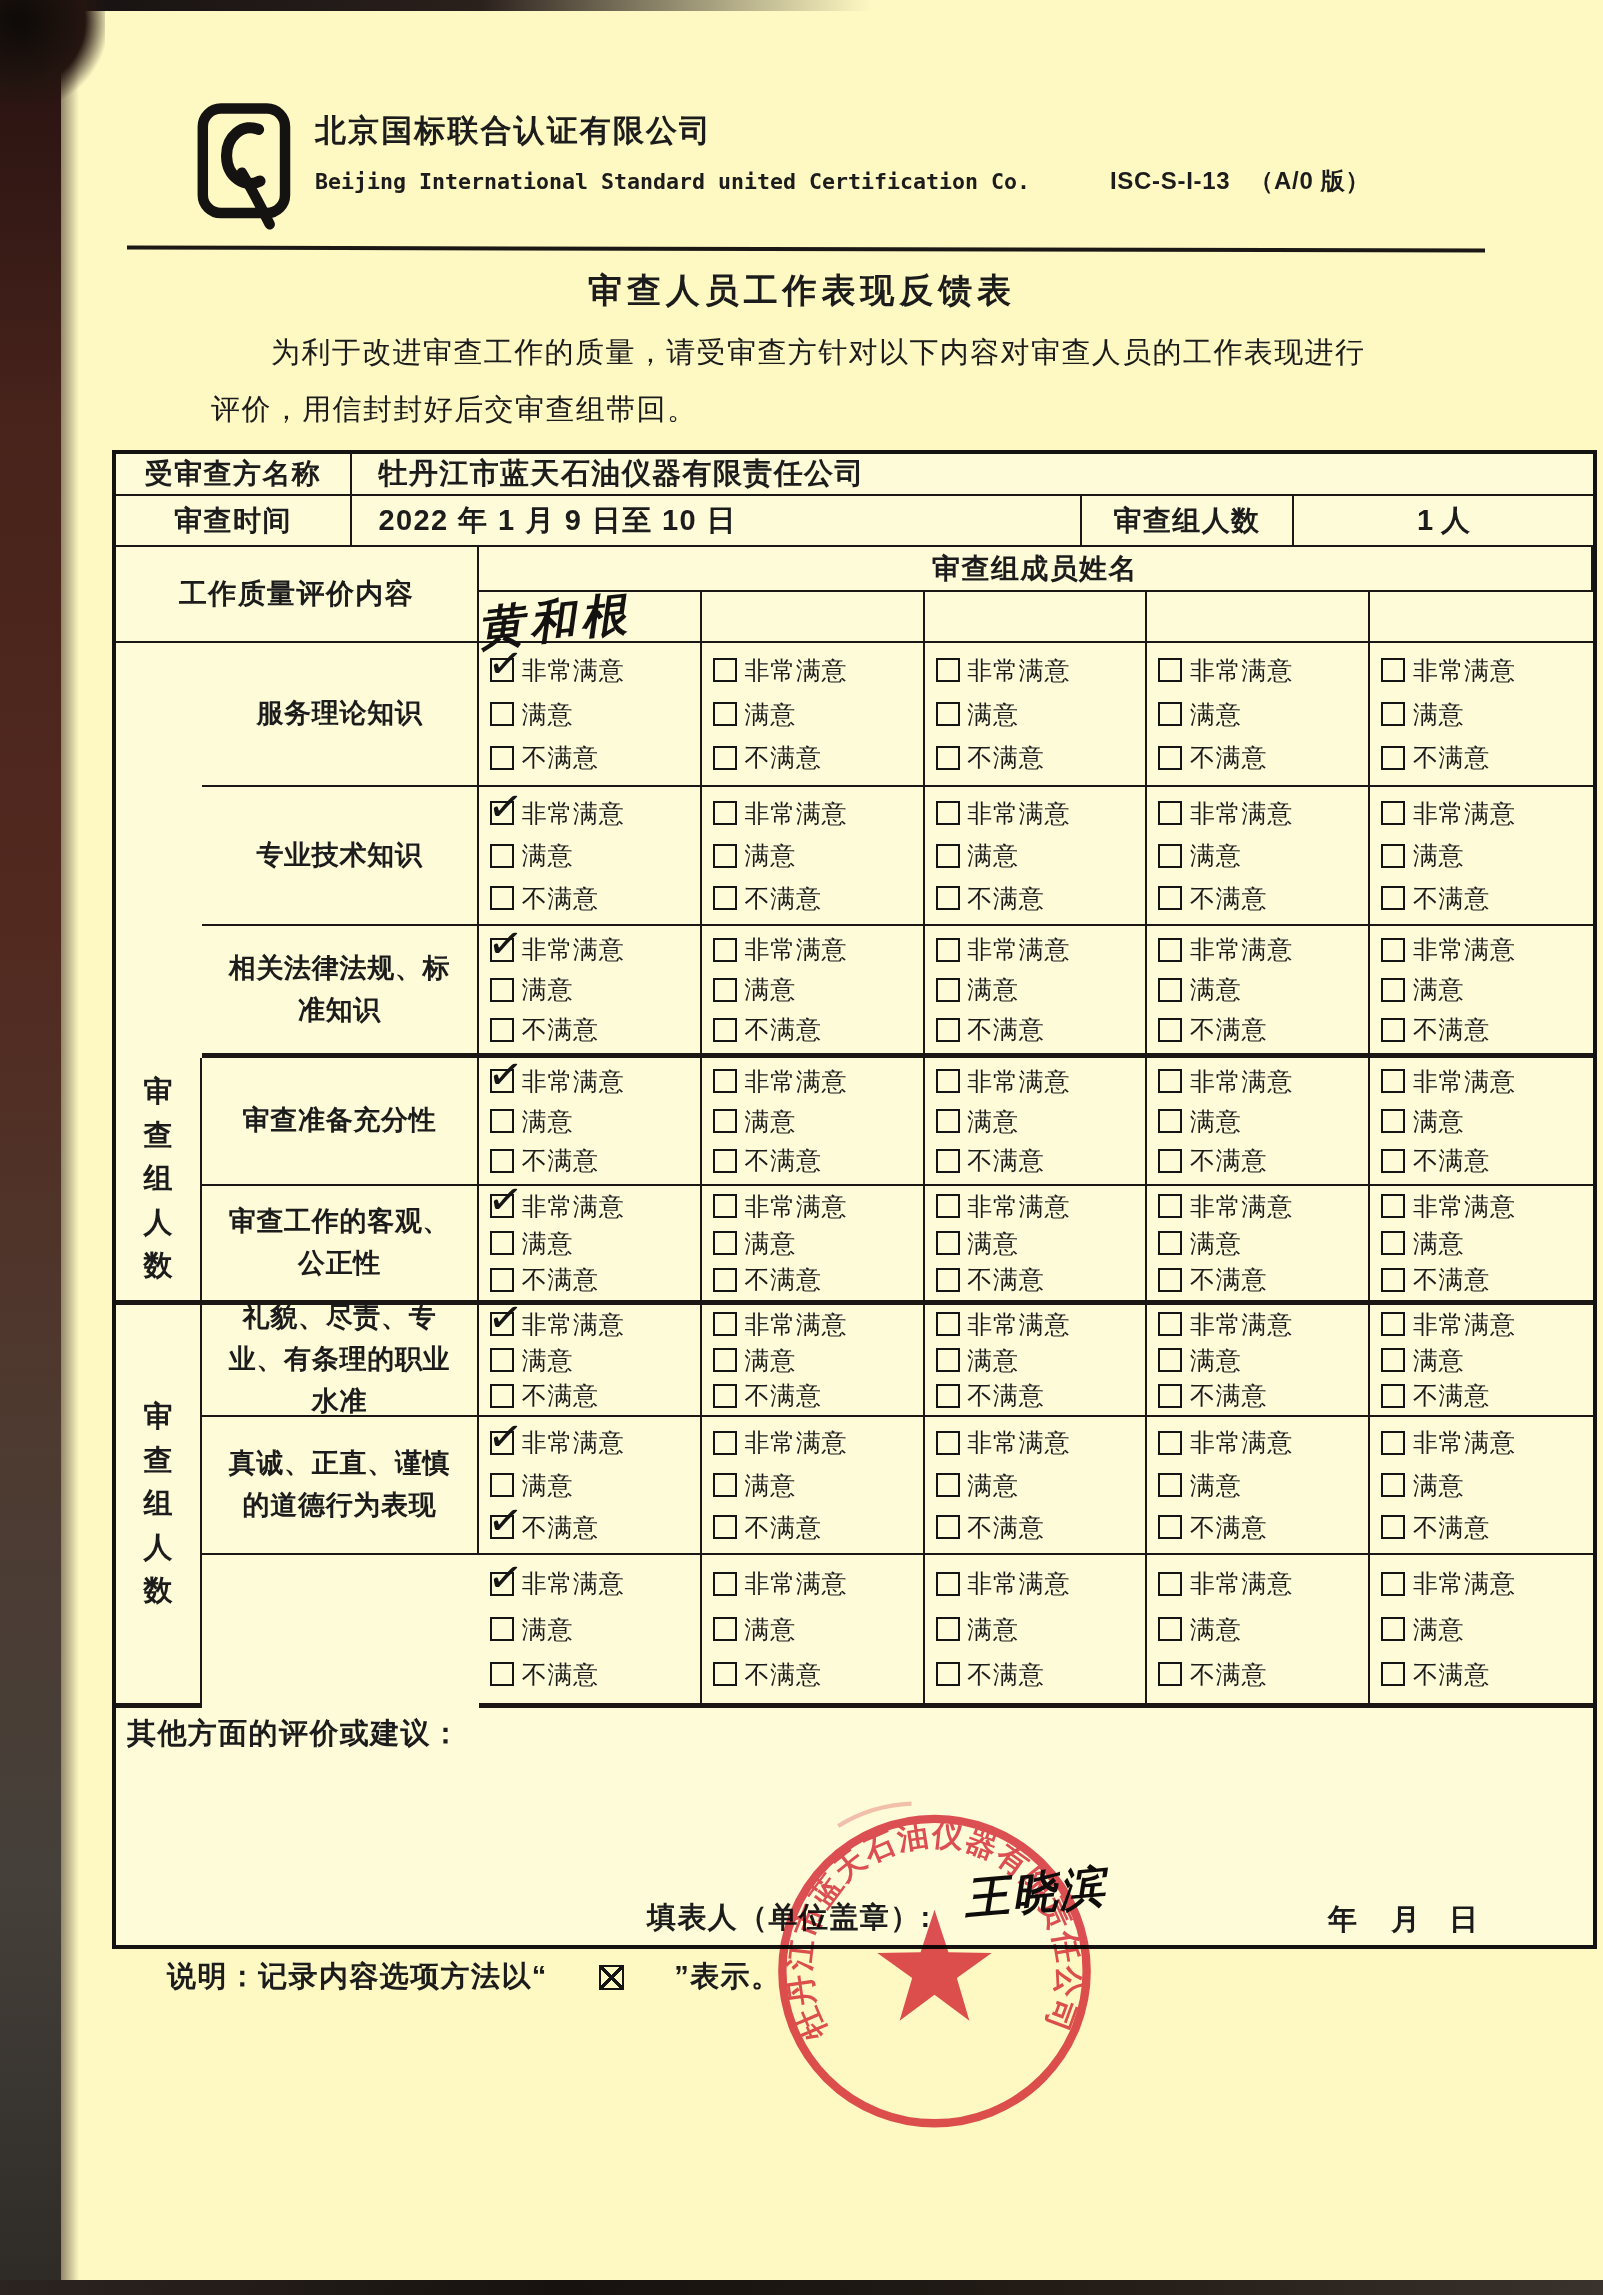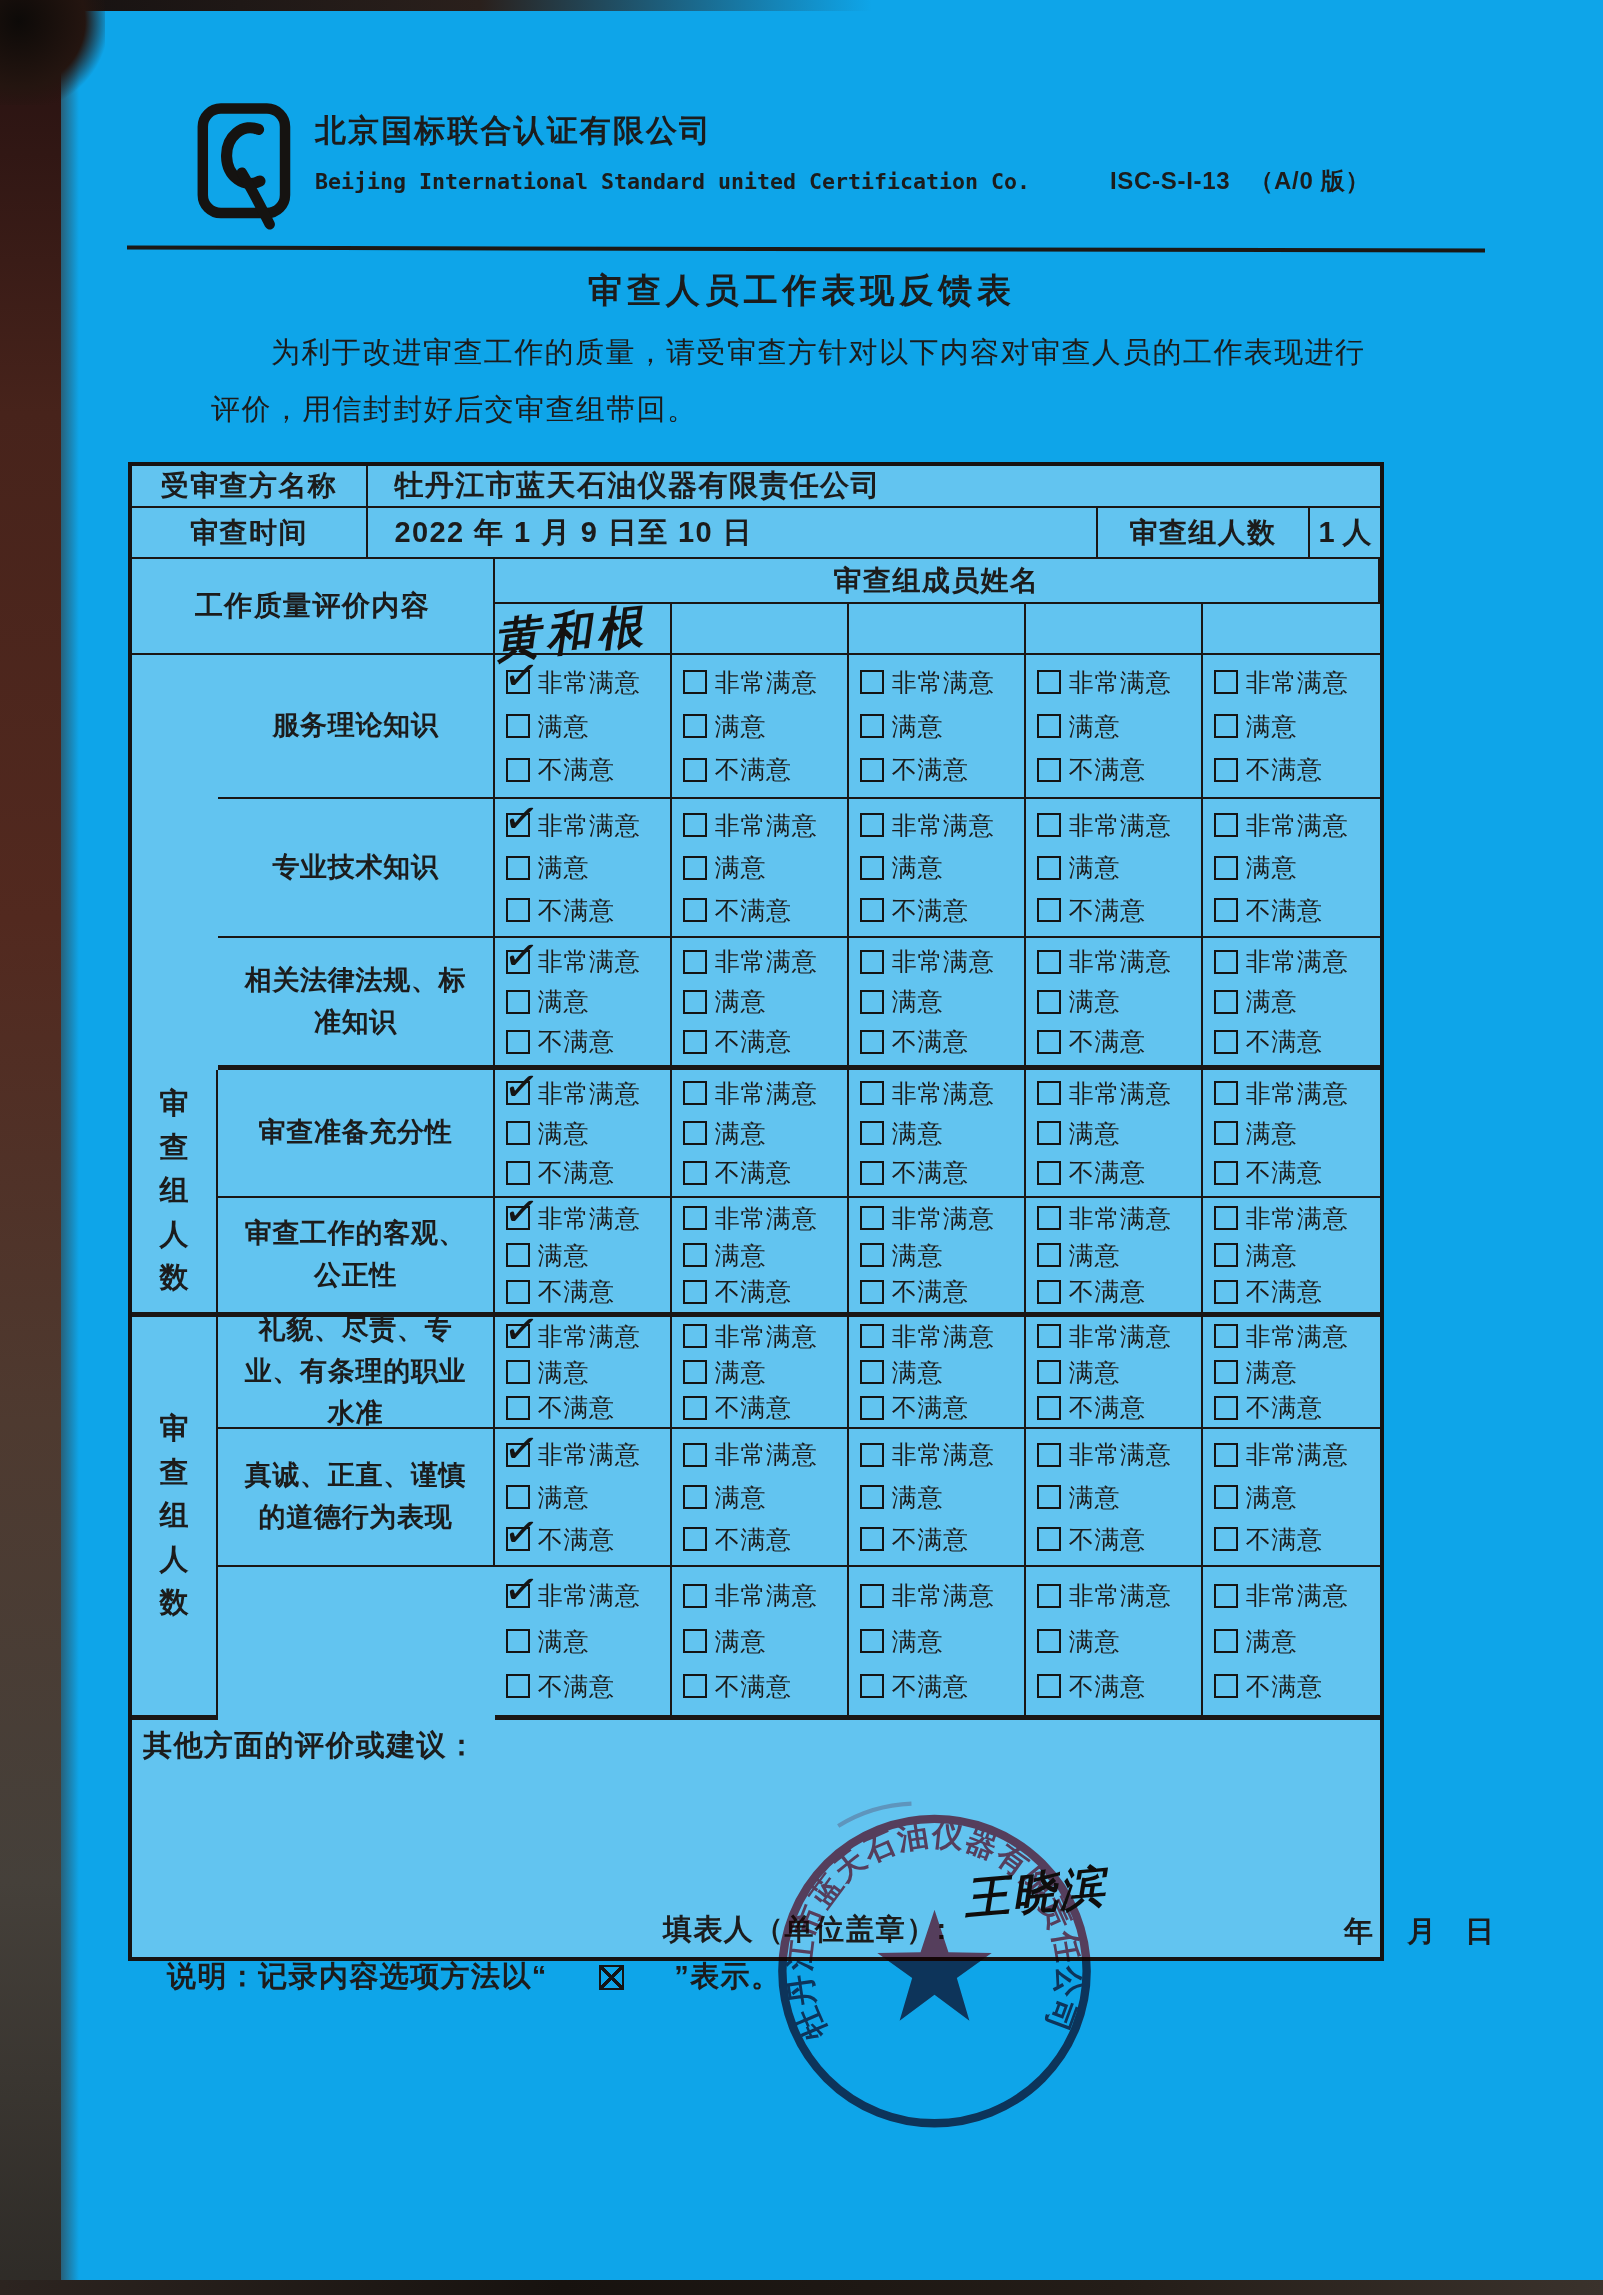--- a/index.html
+++ b/index.html
@@ -1,16 +1,16 @@
 <!DOCTYPE html>
 <html style="font-size:11px"><head>
 <meta charset="utf-8">
 <style>
   html,body{margin:0;padding:0;background:#e9e6e0;}
-  #page{position:relative;width:1604px;height:2295px;background:#0ea5e9;overflow:hidden;
+  #page{position:relative;width:1604px;height:2295px;background:#fef9c3;overflow:hidden;
         font-family:"Liberation Sans","DejaVu Sans",sans-serif;color:#1c1c1c;}
   
   .edge-left{position:absolute;left:0;top:0;width:61px;height:2295px;z-index:5;
     background:linear-gradient(180deg,#241010 0%,#47231b 18%,#52291f 40%,#4e3a30 62%,#45403a 82%,#2e2b27 100%);}
   .edge-left::after{content:"";position:absolute;right:-18px;top:0;width:18px;height:100%;
     background:linear-gradient(90deg,rgba(60,40,30,.55),rgba(60,40,30,0));}
   .edge-top{position:absolute;left:0;top:0;width:872px;height:11px;z-index:6;
     background:linear-gradient(90deg,#141010 0%,#2a201c 55%,rgba(42,32,28,0) 100%);}
   .edge-bottom{position:absolute;left:0;bottom:0;width:100%;height:15.3px;z-index:6;
     background:linear-gradient(90deg,#2c2420,#17120f 35%,#241d18 70%,#3a322c 100%);}
@@ -23,22 +23,22 @@
           font-family:"DejaVu Sans Mono","Liberation Mono",monospace;letter-spacing:0px;}
   .doc-code{position:absolute;left:1110px;top:165px;font-size:24px;font-weight:700;letter-spacing:0.7px;}
   .doc-code .ver{margin-left:19px;text-align:center;}
   .divider{position:absolute;left:127px;top:247px;width:1358px;height:4.2px;background:#1b1815;
            transform:rotate(0.12deg);}
   .title{position:absolute;left:0;top:268px;width:1604px;text-align:center;
          font-size:34px;font-weight:700;letter-spacing:4.9px;}
   .intro1{position:absolute;left:271px;top:333px;font-size:29px;letter-spacing:1.4px;font-weight:500;}
   .intro2{position:absolute;left:211px;top:390px;font-size:29px;letter-spacing:1.4px;font-weight:500;}
   
-  .tbl{position:absolute;left:128px;top:450px;width:1256px;box-sizing:border-box;
-       border:4.2px solid #151312;background:rgba(255,255,255,.35);margin-top:12px;}
+  .tbl{position:absolute;left:112px;top:450px;width:1485px;box-sizing:border-box;
+       border:4.2px solid #151312;background:rgba(255,255,255,.35);}
   .grid{display:grid;}
   .cell{box-sizing:border-box;border-right:2.8px solid #1a1715;border-bottom:2.8px solid #1a1715;
         display:flex;align-items:center;justify-content:center;overflow:visible;position:relative;}
   .cell.last{border-right:none;}
   .s1{grid-template-columns:236px 1fr;grid-template-rows:42px;}
   .s2{grid-template-columns:236px 730px 212px 1fr;grid-template-rows:51px;}
   .s3{grid-template-columns:363px repeat(5,1fr);grid-template-rows:45px 51px;position:relative;}
   .s4{grid-template-columns:86px 277px repeat(5,1fr);}
   .hdr{font-size:28px;font-weight:600;letter-spacing:1.4px;}
   .val{justify-content:flex-start;padding-left:26.5px;font-size:29px;font-weight:600;letter-spacing:1.4px;}

